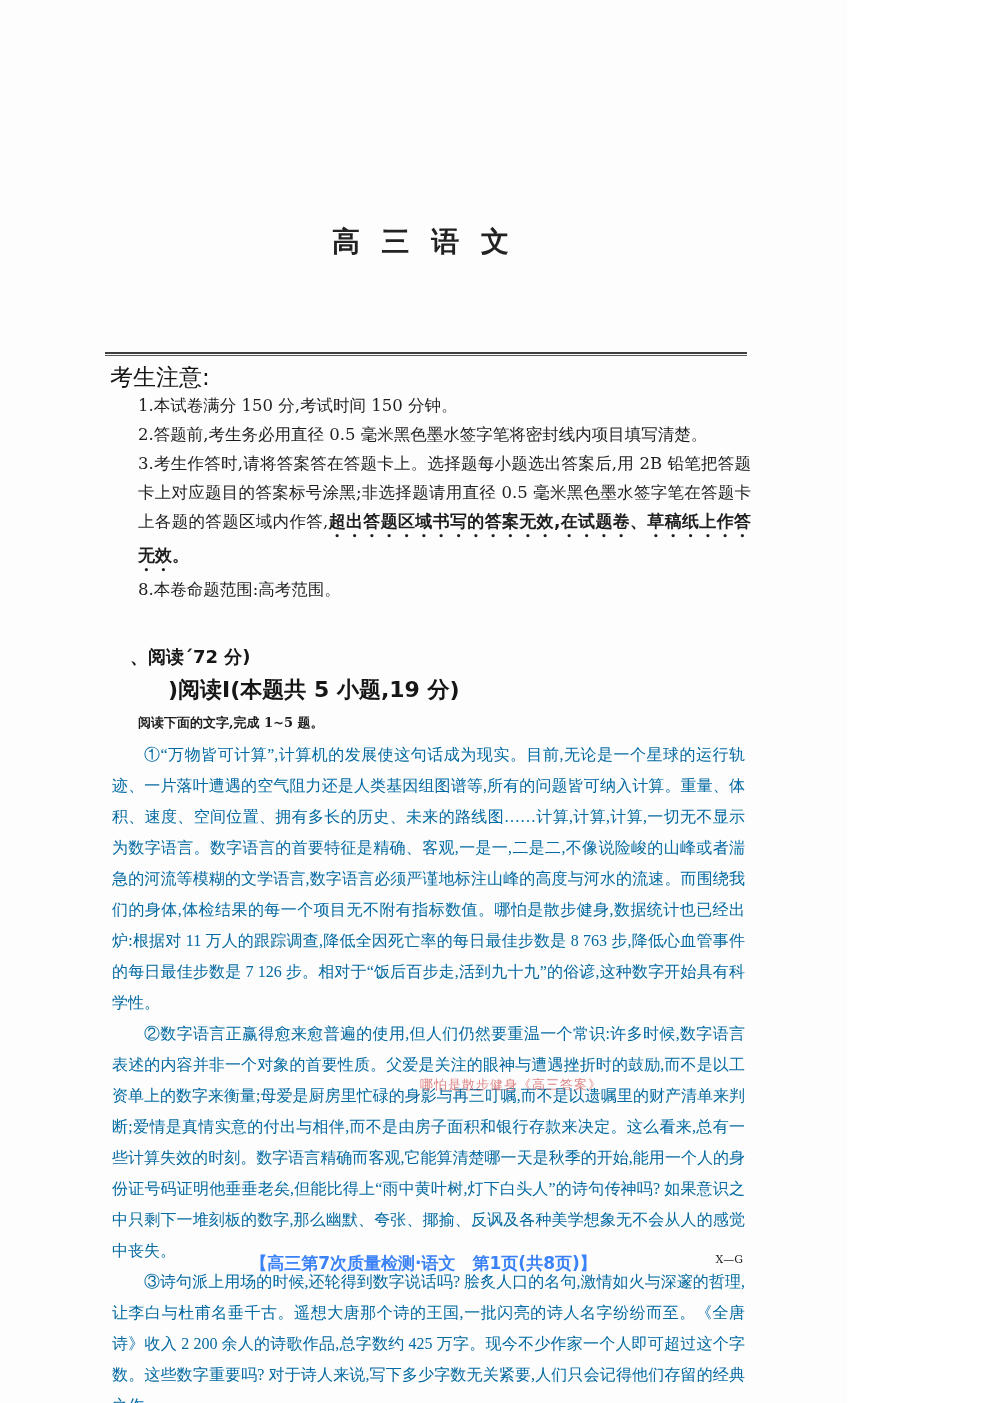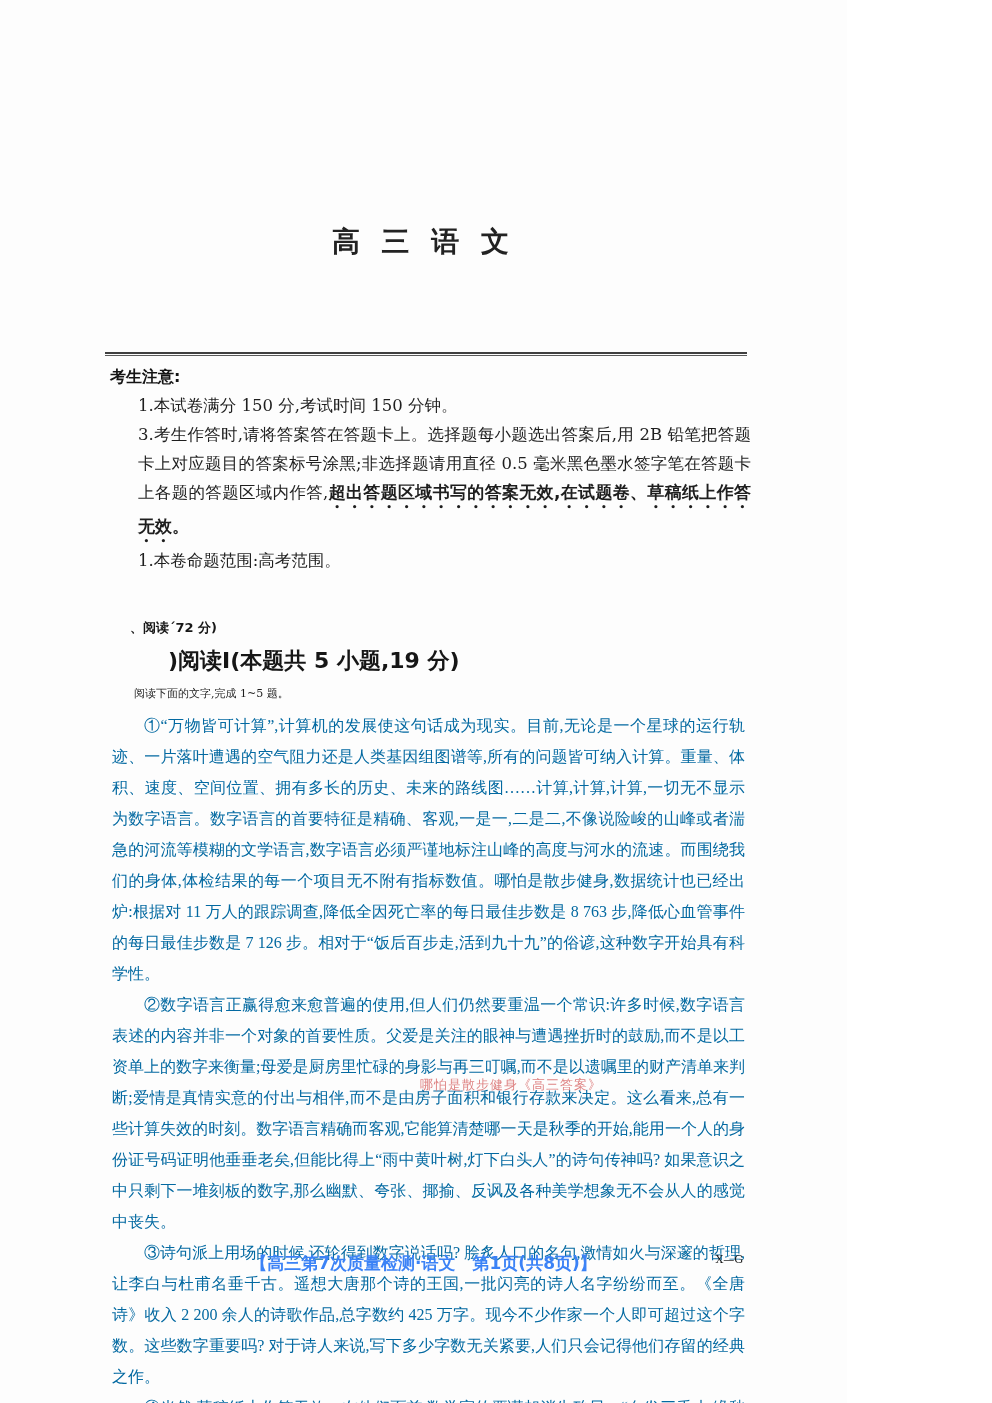--- a/index.html
+++ b/index.html
@@ -25,22 +25,22 @@
   }
   .divider {
     margin: 90px 100px 0 105px;
     height: 1px;
     border-top: 2px solid #3f3f3f;
     border-bottom: 1px solid #5a5a5a;
   }
   .notice { margin: 7px 96px 0 110px; }
   .notice-heading {
     font-family: "DejaVu Sans", "Liberation Sans", sans-serif;
-    font-weight: 700;
-    font-size: 16px;
+    font-weight: 400;
+    font-size: 23px;
     line-height: 28px;
     color: #151515;
   }
   .notice-item {
     margin: 0 0 0 28px;
     font-size: 16.5px;
     line-height: 29px;
     text-align: justify;
   }
   .em-dots {
@@ -50,37 +50,38 @@
     -webkit-text-emphasis: filled dot;
     -webkit-text-emphasis-position: under right;
     text-emphasis: filled dot;
     text-emphasis-position: under right;
   }
   .reading { margin: 36px 102px 0 112px; }
   .sec-heading {
     margin-left: 18px;
     font-family: "DejaVu Sans", "Liberation Sans", sans-serif;
     font-weight: 700;
-    font-size: 13px;
+    font-size: 18px;
     line-height: 33px;
     color: #161616;
   }
   .sub-heading {
     margin-left: 56px;
     font-family: "DejaVu Sans", "Liberation Sans", sans-serif;
     font-weight: 700;
     font-size: 22px;
     line-height: 33px;
     color: #161616;
   }
   .instruction {
     margin: 0;
     text-indent: 2em;
-    font-size: 11px;
+    font-size: 13px;
     line-height: 33px;
+    font-weight: bold;
   }
   .para {
     margin: 0;
     font-size: 16px;
     line-height: 31px;
     text-align: justify;
     text-indent: 2em;
     color: #0369a1;
     font-family: Liberation Serif, serif;
   }
@@ -117,22 +118,23 @@
 
 <div class="page">
 
   <h1 class="title">高 三 语 文</h1>
 
   <div class="divider"></div>
 
   <section class="notice">
     <div class="notice-heading">考生注意:</div>
     <p class="notice-item">1.本试卷满分 150 分,考试时间 150 分钟。</p>
+    <p class="notice-item">2.答题前,考生务必用直径 0.5 毫米黑色墨水签字笔将密封线内项目填写清楚。</p>
     <p class="notice-item"><span>3.考生作答时,请将答案答在答题卡上。选择题每小题选出答案后,用 2B 铅笔把答题卡上对应题目的答案标号涂黑;非选择题请用直径 0.5 毫米黑色墨水签字笔在答题卡上各题的答题区域内作答,</span><span class="em-dots">超出答题区域书写的答案无效,在试题卷、草稿纸上作答无效。</span></p>
-    <p class="notice-item">1.本卷命题范围:高考范围。</p>
+    <p class="notice-item">8.本卷命题范围:高考范围。</p>
   </section>
 
   <section class="reading">
     <div class="sec-heading">、阅读´72 分)</div>
     <div class="sub-heading">)阅读Ⅰ(本题共 5 小题,19 分)</div>
     <p class="instruction">阅读下面的文字,完成 1~5 题。</p>
     <p class="para">①“万物皆可计算”,计算机的发展使这句话成为现实。目前,无论是一个星球的运行轨迹、一片落叶遭遇的空气阻力还是人类基因组图谱等,所有的问题皆可纳入计算。重量、体积、速度、空间位置、拥有多长的历史、未来的路线图……计算,计算,计算,一切无不显示为数字语言。数字语言的首要特征是精确、客观,一是一,二是二,不像说险峻的山峰或者湍急的河流等模糊的文学语言,数字语言必须严谨地标注山峰的高度与河水的流速。而围绕我们的身体,体检结果的每一个项目无不附有指标数值。哪怕是散步健身,数据统计也已经出炉:根据对 11 万人的跟踪调查,降低全因死亡率的每日最佳步数是 8 763 步,降低心血管事件的每日最佳步数是 7 126 步。相对于“饭后百步走,活到九十九”的俗谚,这种数字开始具有科学性。</p>
     <p class="para">②数字语言正赢得愈来愈普遍的使用,但人们仍然要重温一个常识:许多时候,数字语言表述的内容并非一个对象的首要性质。父爱是关注的眼神与遭遇挫折时的鼓励,而不是以工资单上的数字来衡量;母爱是厨房里忙碌的身影与再三叮嘱,而不是以遗嘱里的财产清单来判断;爱情是真情实意的付出与相伴,而不是由房子面积和银行存款来决定。这么看来,总有一些计算失效的时刻。数字语言精确而客观,它能算清楚哪一天是秋季的开始,能用一个人的身份证号码证明他垂垂老矣,但能比得上“雨中黄叶树,灯下白头人”的诗句传神吗? 如果意识之中只剩下一堆刻板的数字,那么幽默、夸张、揶揄、反讽及各种美学想象无不会从人的感觉中丧失。</p>
     <p class="para">③诗句派上用场的时候,还轮得到数字说话吗? 脍炙人口的名句,激情如火与深邃的哲理,让李白与杜甫名垂千古。遥想大唐那个诗的王国,一批闪亮的诗人名字纷纷而至。《全唐诗》收入 2 200 余人的诗歌作品,总字数约 425 万字。现今不少作家一个人即可超过这个字数。这些数字重要吗? 对于诗人来说,写下多少字数无关紧要,人们只会记得他们存留的经典之作。</p>
     <p class="para">④当然,草稿纸上作答无效。在他们面前,数学家的严谨却消失殆尽。“白发三千丈,缘愁似个长”“千山鸟</p>

